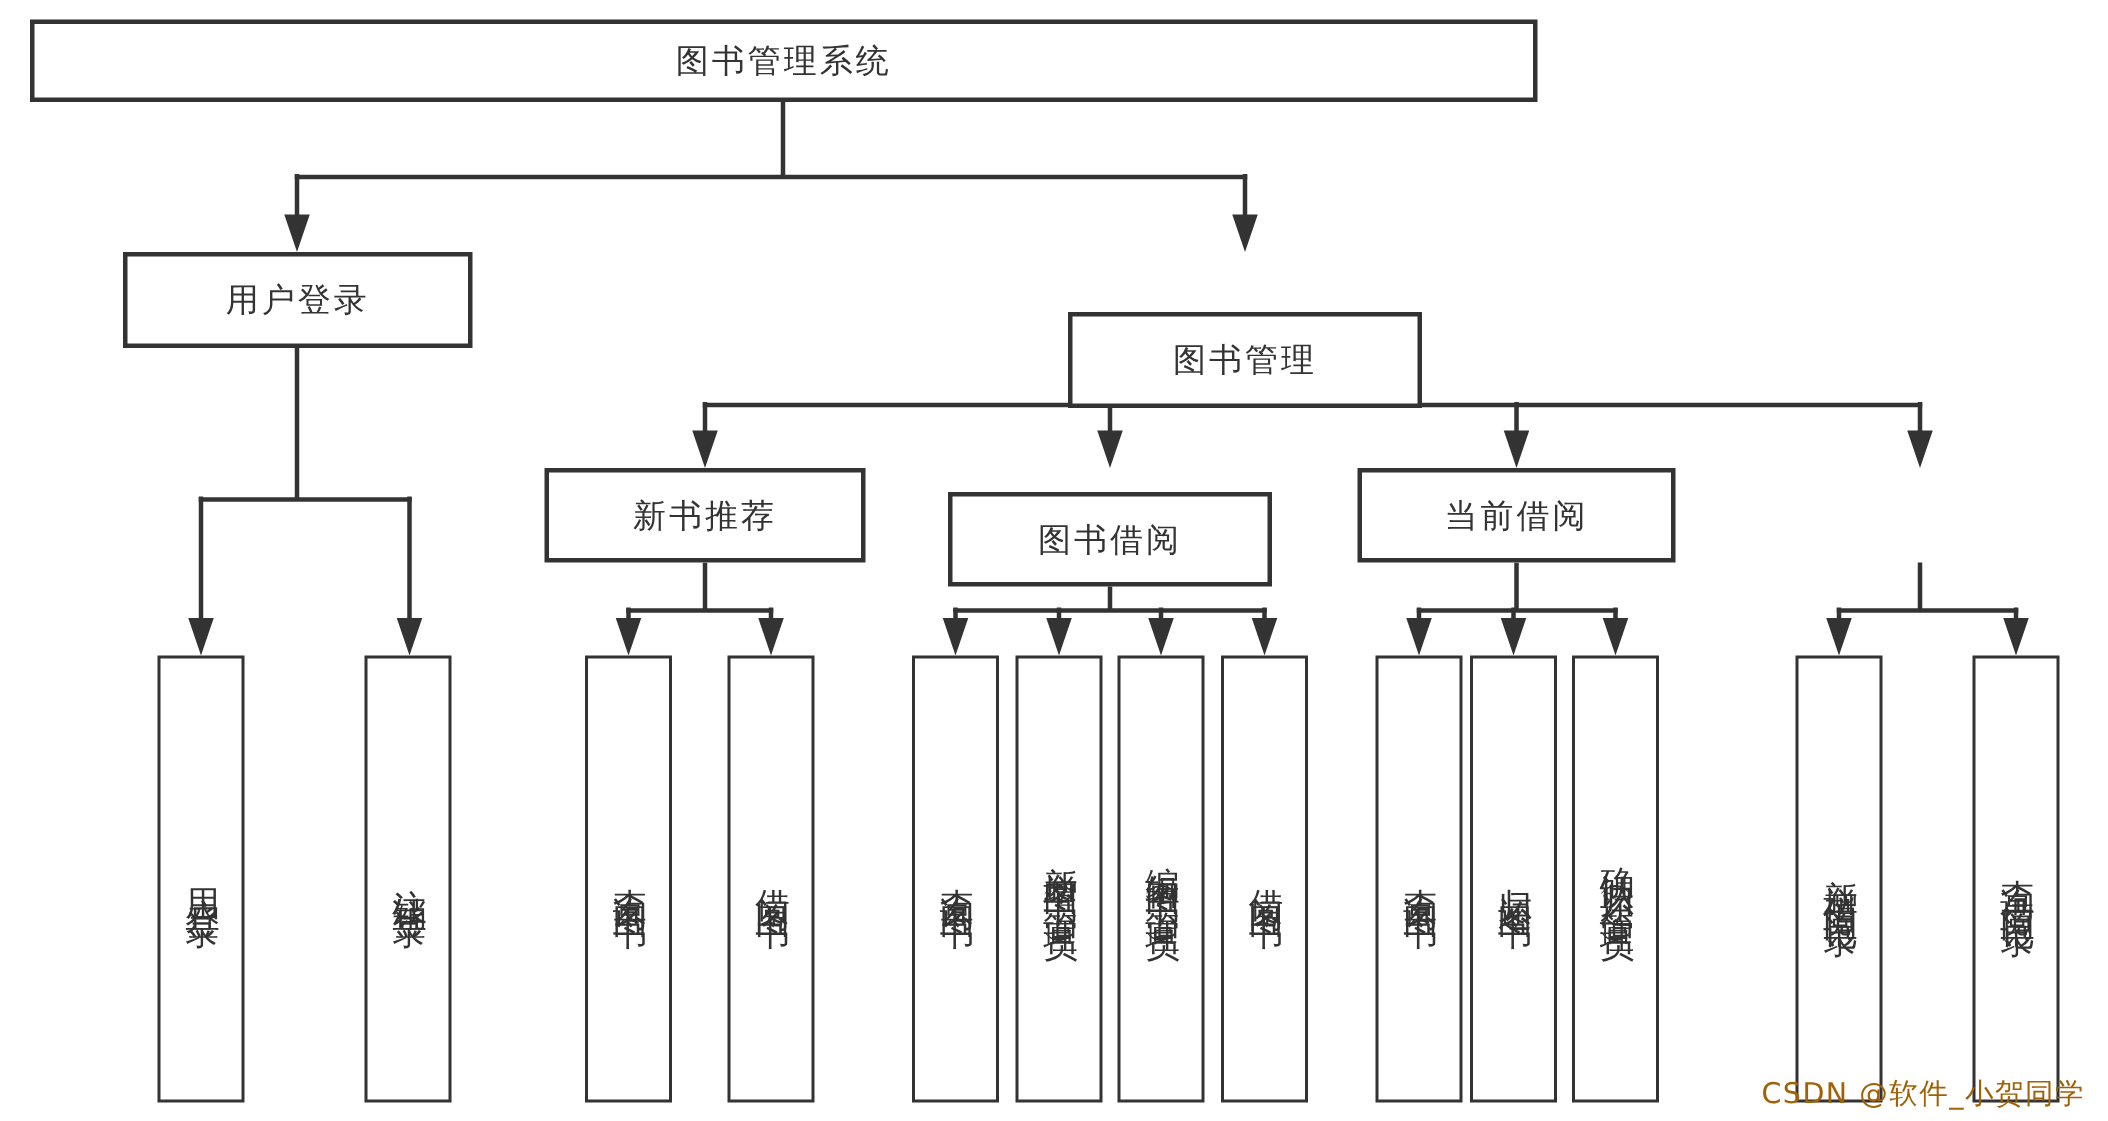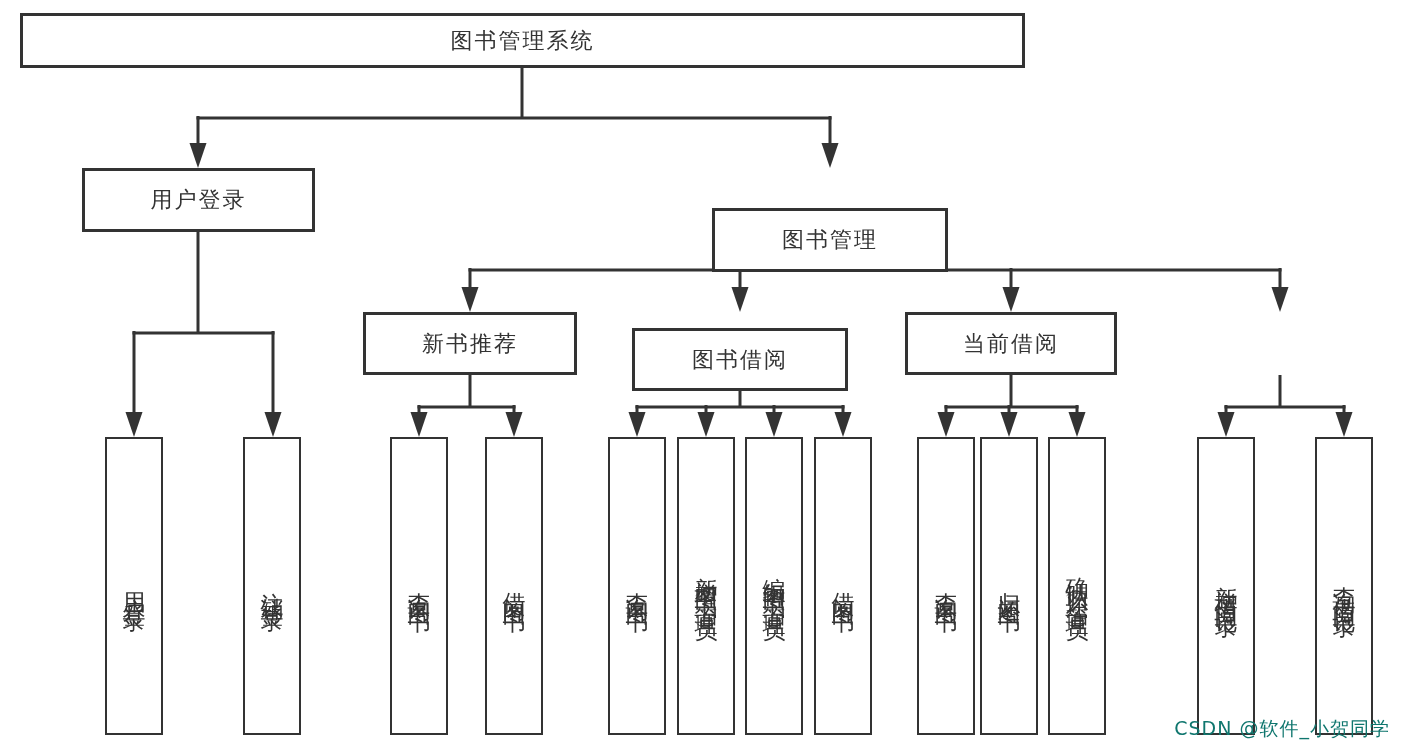--- a/index.html
+++ b/index.html
@@ -32,21 +32,21 @@
     font-size: 23px;
     letter-spacing: 6px;
     line-height: 1;
   }
   .watermark {
     position: absolute;
     right: 15px;
     bottom: 5px;
     font-size: 19px;
     letter-spacing: 1px;
-    color: #0f766e;
+    color: #a16207;
     white-space: nowrap;
   }
 </style>
 </head>
 <body>
 
 <div class="canvas">
 
   <svg class="connectors" width="1405" height="747" viewBox="0 0 1405 747" stroke="#333333" stroke-width="3" fill="#333333">
 

